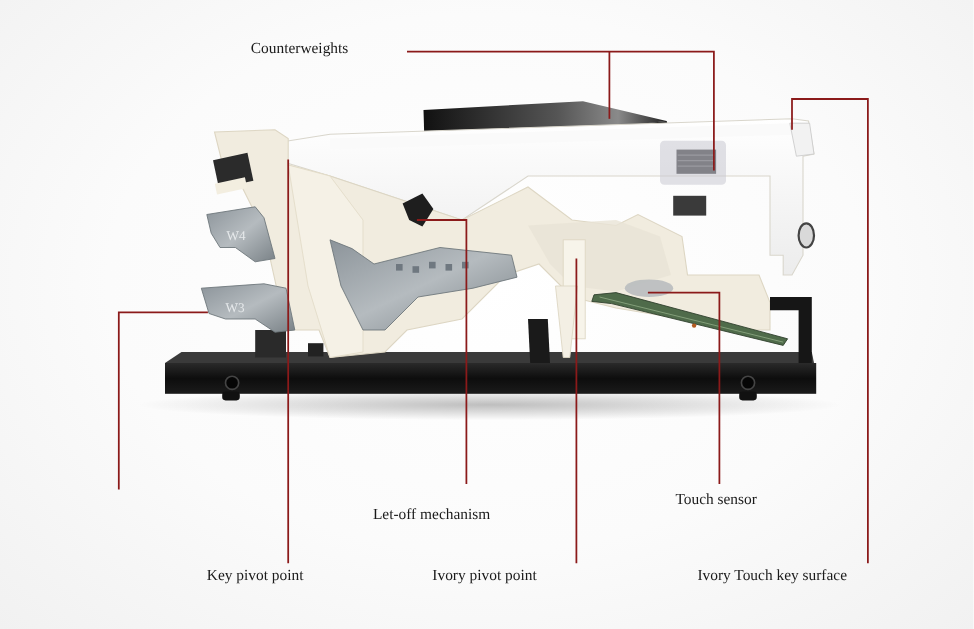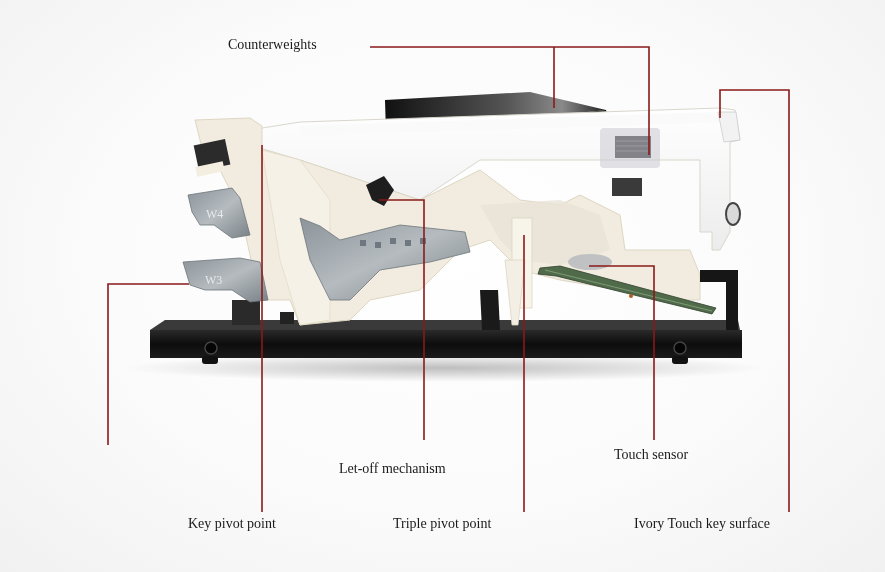--- a/index.html
+++ b/index.html
@@ -145,15 +145,15 @@
     </g>
 
     <text x="206" y="218" font-family="Liberation Serif, serif" font-size="12" fill="#e6e9eb">W4</text>
     <text x="205" y="284" font-family="Liberation Serif, serif" font-size="12" fill="#e6e9eb">W3</text>
   </svg>
 
   <div class="label" style="left:228px; top:38px;">Counterweights</div>
   <div class="label" style="left:327px; top:462px;margin-left:12px;">Let-off mechanism</div>
   <div class="label" style="left:614px; top:448px;">Touch sensor</div>
   <div class="label" style="left:188px; top:517px;">Key pivot point</div>
-  <div class="label" style="left:393px; top:517px;">Triple pivot point</div>
+  <div class="label" style="left:393px; top:517px;">Ivory pivot point</div>
   <div class="label" style="left:634px; top:517px;">Ivory Touch key surface</div>
 </div>
 
 </body></html>

